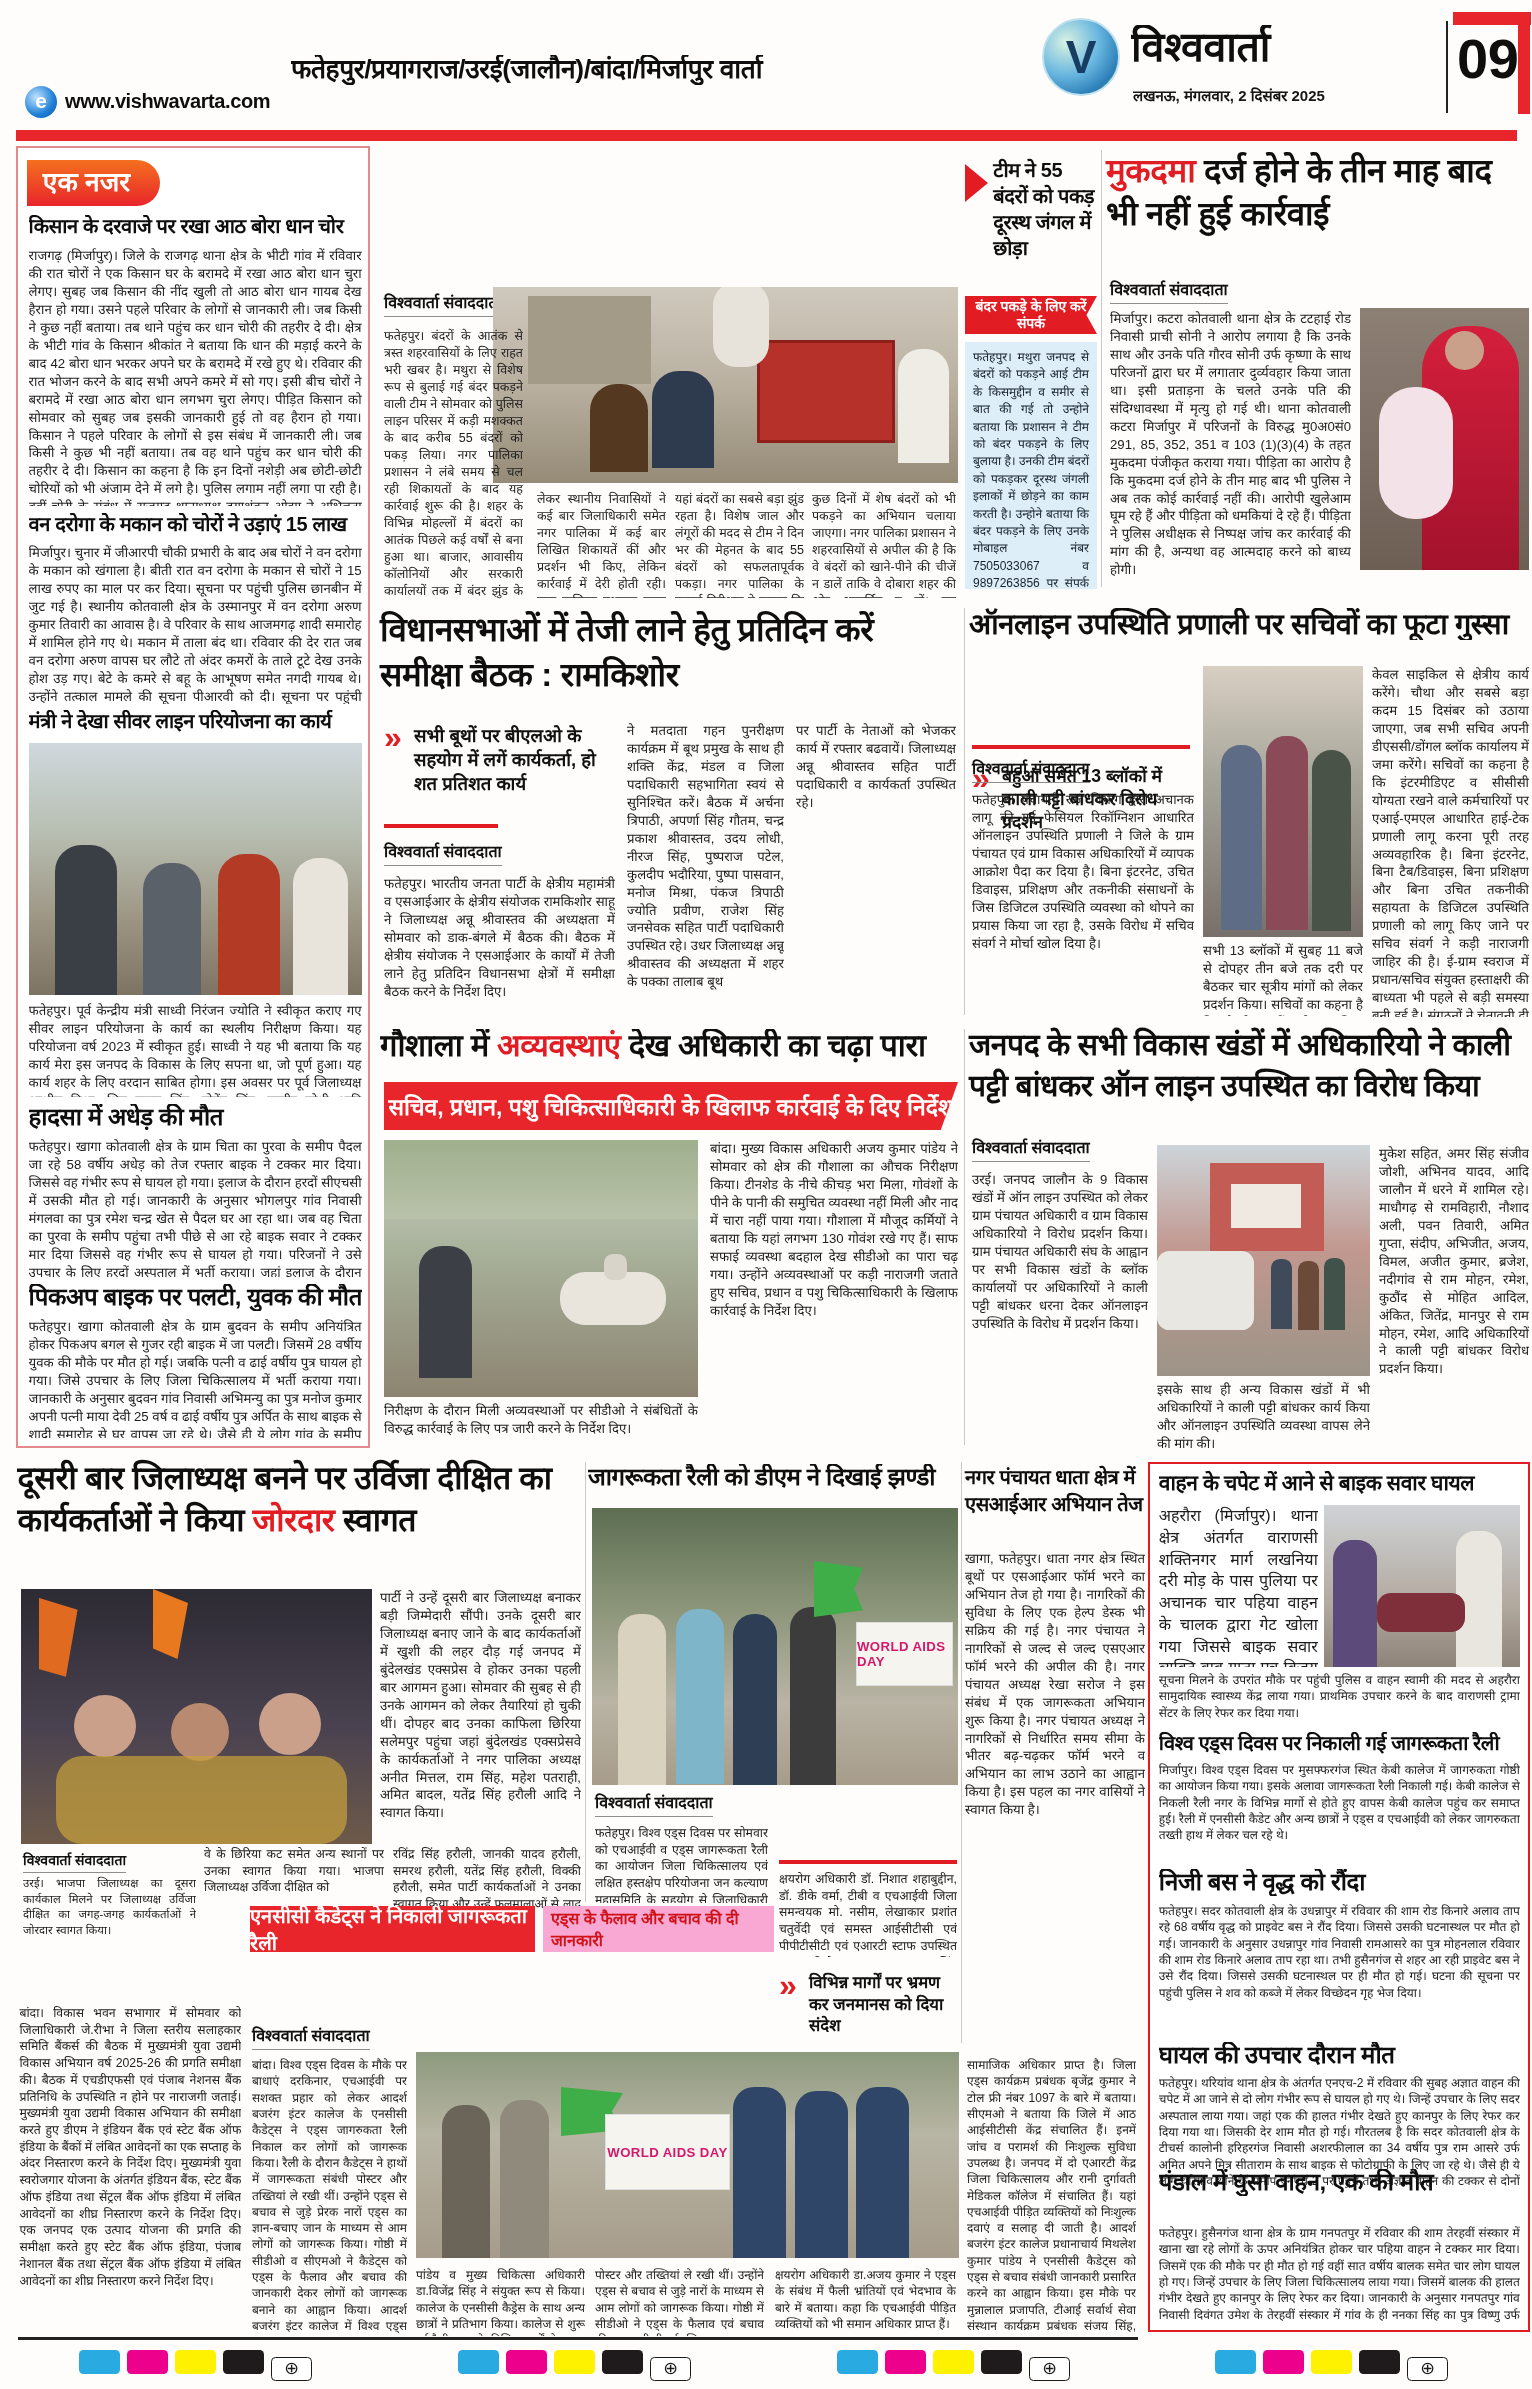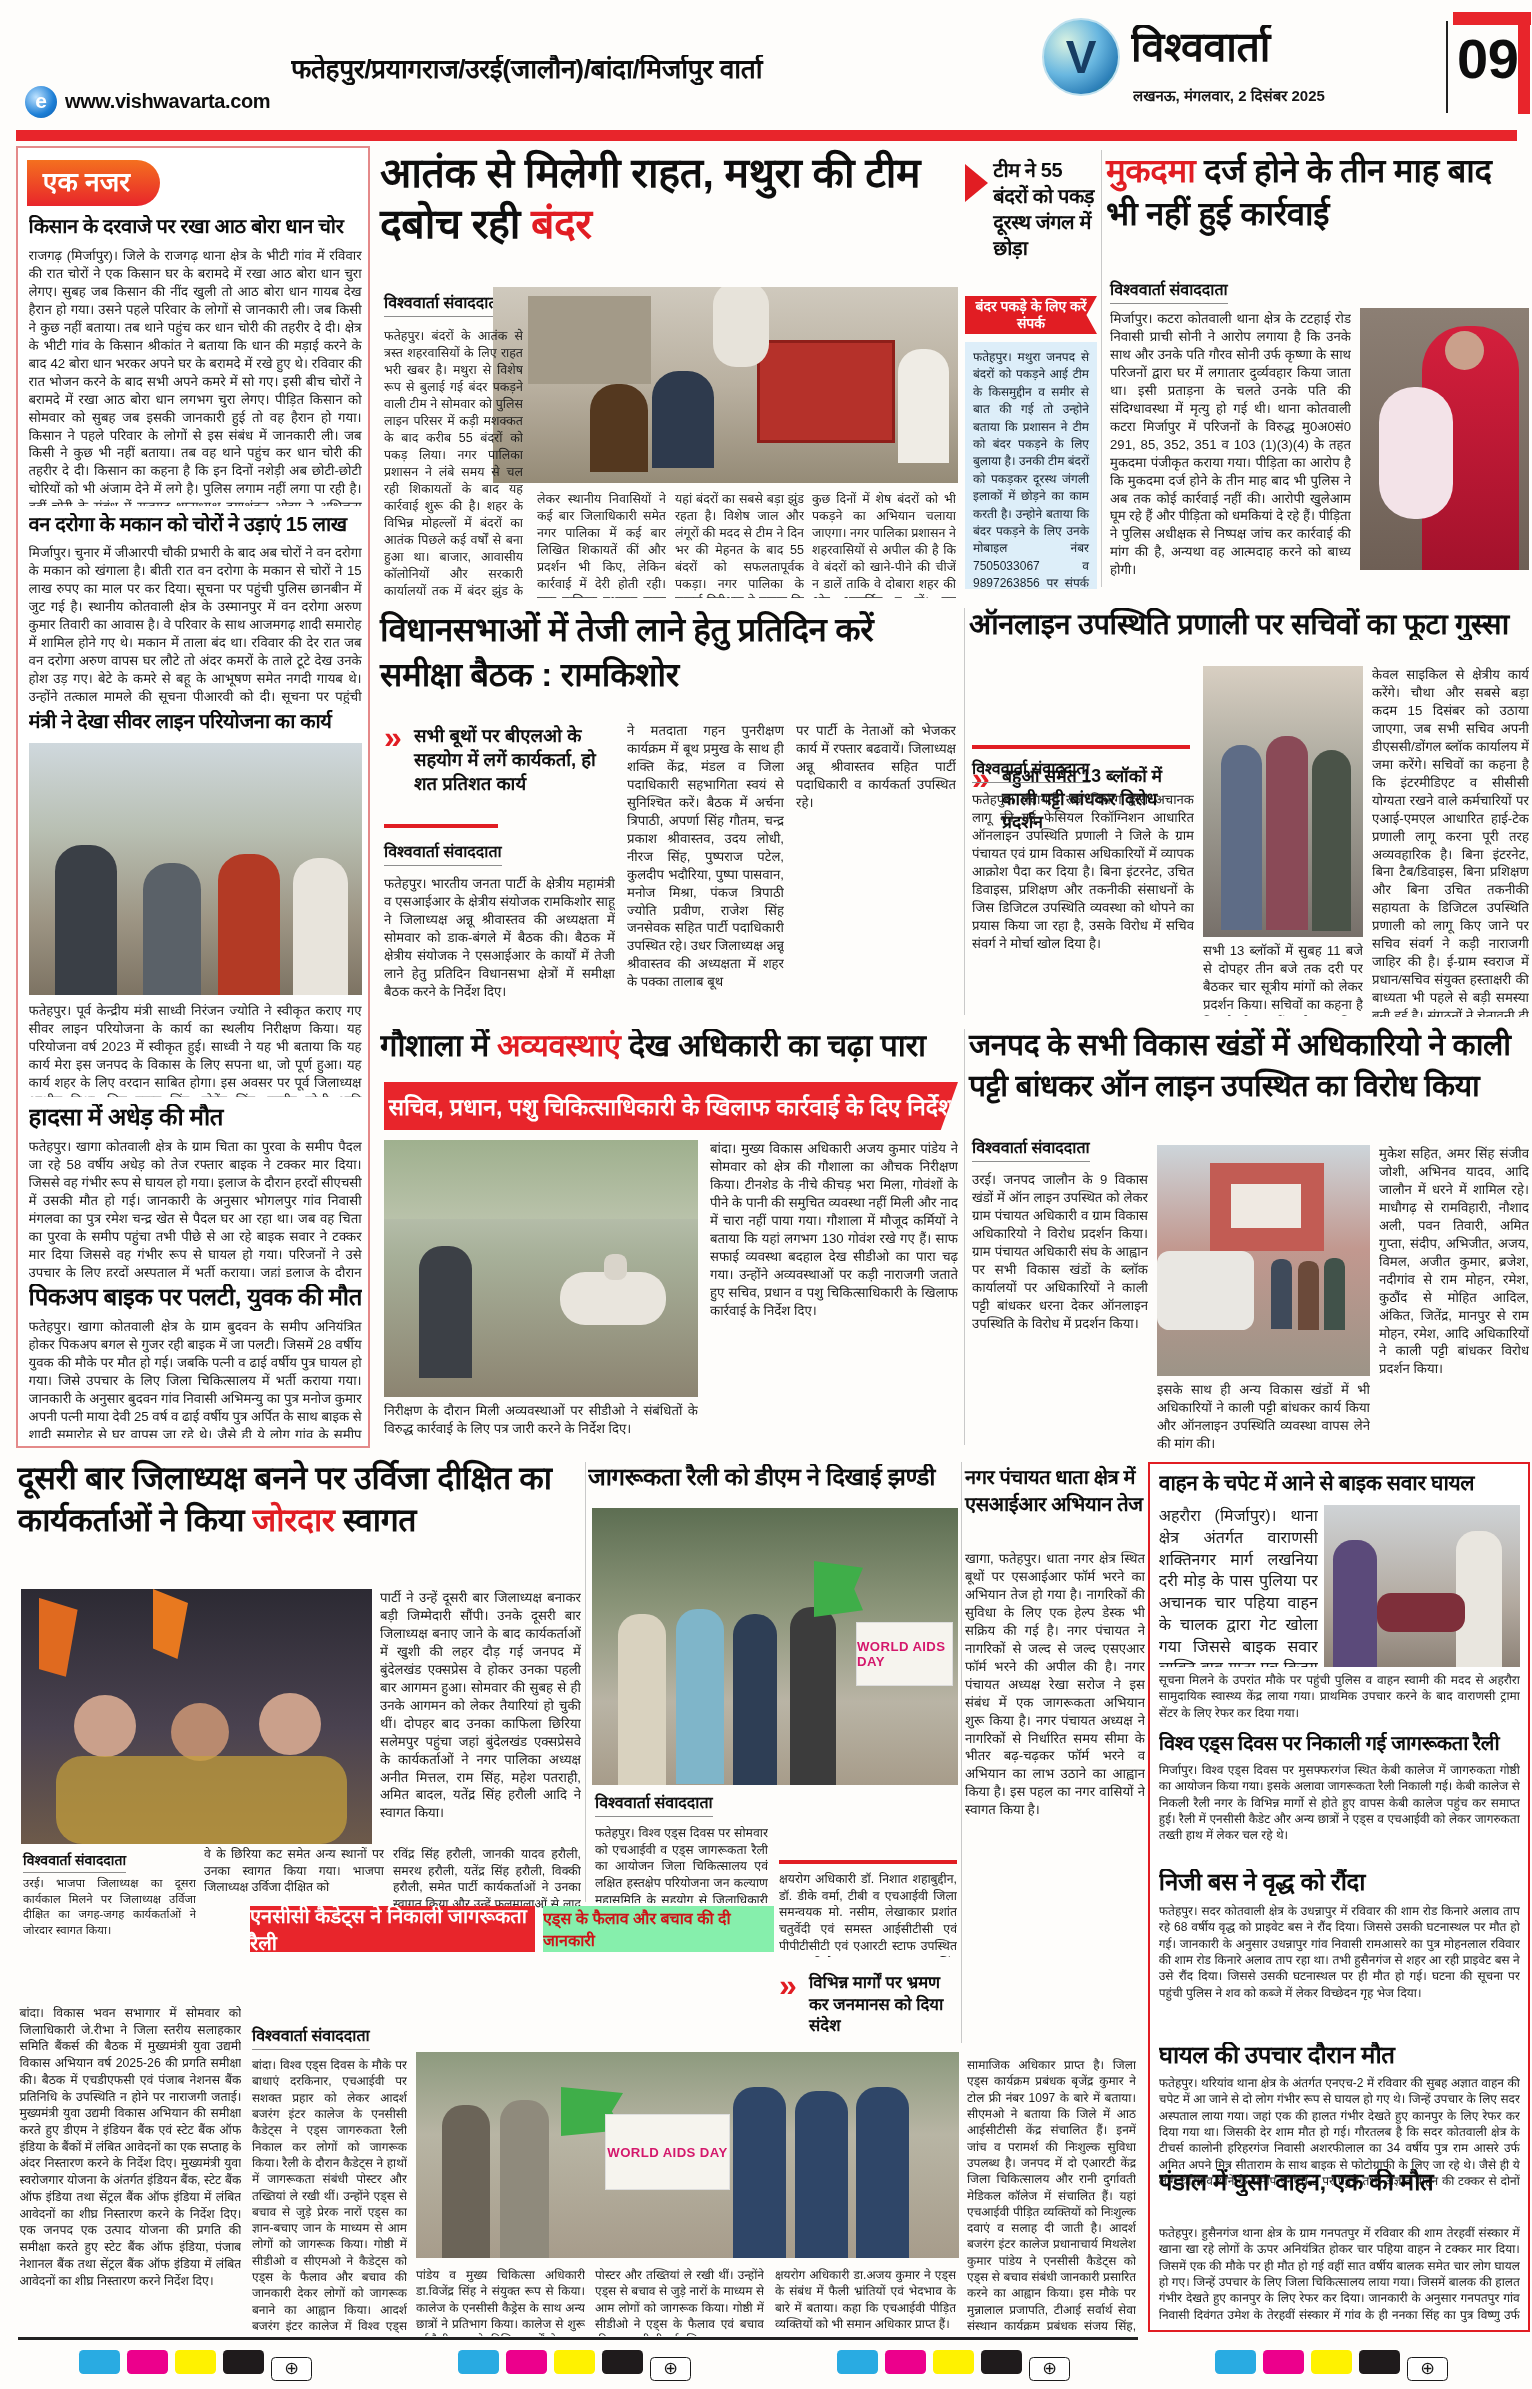--- a/index.html
+++ b/index.html
@@ -12,21 +12,21 @@
   .nw{white-space:nowrap;overflow:hidden;}
   .body{font-size:13.2px;line-height:1.36;text-align:justify;overflow:hidden;color:#1d1d1d;}
   .byline{font-weight:700;font-size:16px;color:#111;border-bottom:1.8px solid #8e8e8e;padding-bottom:2.6px;display:inline-block;}
   .bullet{font-weight:700;font-size:18.5px;line-height:1.3;color:#111;padding-left:30px;position:relative;overflow:hidden;}
   .chev{position:absolute;left:0;top:-7px;font-size:32px;color:#e11d23;font-weight:700;}
   .redrule{background:#e11d23;height:3.5px;}
   .photo{position:absolute;overflow:hidden;background:#b9b3a6;}
   .tag{background:linear-gradient(180deg,#f4701f,#e8252b);color:#fff;font-weight:700;font-size:26.4px;
        padding:2.6px 30px 7px 16px;border-radius:0 23px 23px 0;display:inline-block;}
   .banner-red{background:#e8252b;color:#fff;font-weight:700;display:flex;align-items:center;justify-content:center;overflow:hidden;}
-  .banner-cream{background:#86efac;color:#cf1318;font-weight:700;display:flex;align-items:center;justify-content:center;overflow:hidden;}
+  .banner-cream{background:#f9a8d4;color:#cf1318;font-weight:700;display:flex;align-items:center;justify-content:center;overflow:hidden;padding-left:8px;}
   .slant{clip-path:polygon(0 0,100% 0,97% 100%,0 100%);}
   .contact-head{background:#e11d23;color:#fff;font-weight:700;font-size:14px;line-height:1.2;
        display:flex;align-items:center;justify-content:center;text-align:center;
        clip-path:polygon(0 0,100% 0,92% 50%,100% 100%,0 100%);}
   .contact-body{background:#ddeef9;font-size:12px;line-height:1.45;text-align:justify;padding:7px 8px;overflow:hidden;color:#16212b;}
   .vline{background:#c9c9c9;width:0.9px;}
   .chip{width:41px;height:24px;border-radius:4.4px;display:inline-block;margin-right:7px;}
   .regmark{width:41px;height:24px;display:inline-flex;align-items:center;justify-content:center;
            border:1.8px solid #1a1a1a;border-radius:4.4px;background:#fff;font-size:17.6px;color:#1a1a1a;box-sizing:border-box;}
   .kick-arrow{width:0;height:0;border-top:19.4px solid transparent;border-bottom:19.4px solid transparent;border-left:23px solid #e11d23;}
@@ -68,21 +68,20 @@
       <div style="position:absolute;left:189px;bottom:0;width:62px;height:141px;background:#b33a25;border-radius:26.4px 26.4px 0 0;"></div>
       <div style="position:absolute;left:264px;bottom:0;width:55px;height:137px;background:#e8e4dc;border-radius:25px 25px 0 0;"></div>
     </div>
     <div class="t body" style="left:10.6px;top:854px;width:333px;height:95px;">फतेहपुर। पूर्व केन्द्रीय मंत्री साध्वी निरंजन ज्योति ने स्वीकृत कराए गए सीवर लाइन परियोजना के कार्य का स्थलीय निरीक्षण किया। यह परियोजना वर्ष 2023 में स्वीकृत हुई। साध्वी ने यह भी बताया कि यह कार्य मेरा इस जनपद के विकास के लिए सपना था, जो पूर्ण हुआ। यह कार्य शहर के लिए वरदान साबित होगा। इस अवसर पर पूर्व जिलाध्यक्ष आशीष मिश्रा, शिव प्रताप सिंह, योगेंद्र सिंह, रघुवीर लोधी आदि कार्यकर्ता मौजूद रहे।</div>
     <div class="t hl nw" style="left:10.6px;top:956px;width:333px;font-size:24px;">हादसा में अधेड़ की मौत</div>
     <div class="t body" style="left:10.6px;top:990px;width:333px;height:139px;">फतेहपुर। खागा कोतवाली क्षेत्र के ग्राम चिता का पुरवा के समीप पैदल जा रहे 58 वर्षीय अधेड़ को तेज रफ्तार बाइक ने टक्कर मार दिया। जिससे वह गंभीर रूप से घायल हो गया। इलाज के दौरान हरदों सीएचसी में उसकी मौत हो गई। जानकारी के अनुसार भोगलपुर गांव निवासी मंगलवा का पुत्र रमेश चन्द्र खेत से पैदल घर आ रहा था। जब वह चिता का पुरवा के समीप पहुंचा तभी पीछे से आ रहे बाइक सवार ने टक्कर मार दिया जिससे वह गंभीर रूप से घायल हो गया। परिजनों ने उसे उपचार के लिए हरदों अस्पताल में भर्ती कराया। जहां इलाज के दौरान उसकी मौत हो गई। पुलिस ने शव को कब्जे में लेकर विच्छेदन गृह भेज दिया। घटना के बाबत जानकारी मृतक के पुत्र शत्रुघन ने दी।</div>
     <div class="t hl nw" style="left:10.6px;top:1136px;width:333px;font-size:24px;">पिकअप बाइक पर पलटी, युवक की मौत</div>
     <div class="t body" style="left:10.6px;top:1170px;width:333px;height:120px;">फतेहपुर। खागा कोतवाली क्षेत्र के ग्राम बुदवन के समीप अनियंत्रित होकर पिकअप बगल से गुजर रही बाइक में जा पलटी। जिसमें 28 वर्षीय युवक की मौके पर मौत हो गई। जबकि पत्नी व ढाई वर्षीय पुत्र घायल हो गया। जिसे उपचार के लिए जिला चिकित्सालय में भर्ती कराया गया। जानकारी के अनुसार बुदवन गांव निवासी अभिमन्यु का पुत्र मनोज कुमार अपनी पत्नी माया देवी 25 वर्ष व ढाई वर्षीय पुत्र अर्पित के साथ बाइक से शादी समारोह से घर वापस जा रहे थे। जैसे ही ये लोग गांव के समीप पहुंचे तभी तेज रफ्तार पिकअप अनियंत्रित होकर बाइक में पलट गई। जिससे मनोज की मौके पर ही मौत हो गई।</div>
   </div>
 
-  <div class="t hl ctr" style="left:380px;top:148px;width:578px;height:132px;font-size:41px;line-height:1.25;"><span>आतंक से मिलेगी राहत, मथुरा की टीम दबोच रही </span><span class="red">बंदर</span></div>
 
   <div class="t" style="left:965px;top:157px;width:132px;height:132px;display:flex;">
     <span class="kick-arrow" style="margin-top:7px;"></span>
     <span class="hl" style="font-size:20px;line-height:1.3;margin-left:5.3px;">टीम ने 55 बंदरों को पकड़ दूरस्थ जंगल में छोड़ा</span>
   </div>
 
   <div class="t" style="left:384px;top:291px;"><span class="byline">विश्ववार्ता संवाददाता</span></div>
 
   <div class="photo" style="left:493px;top:287px;width:465px;height:196px;background:linear-gradient(180deg,#cfc9bd 0%,#b9b0a0 50%,#958b77 100%);">
     <div style="position:absolute;left:35px;top:8.8px;width:123px;height:88px;background:#a39a88;"></div>

